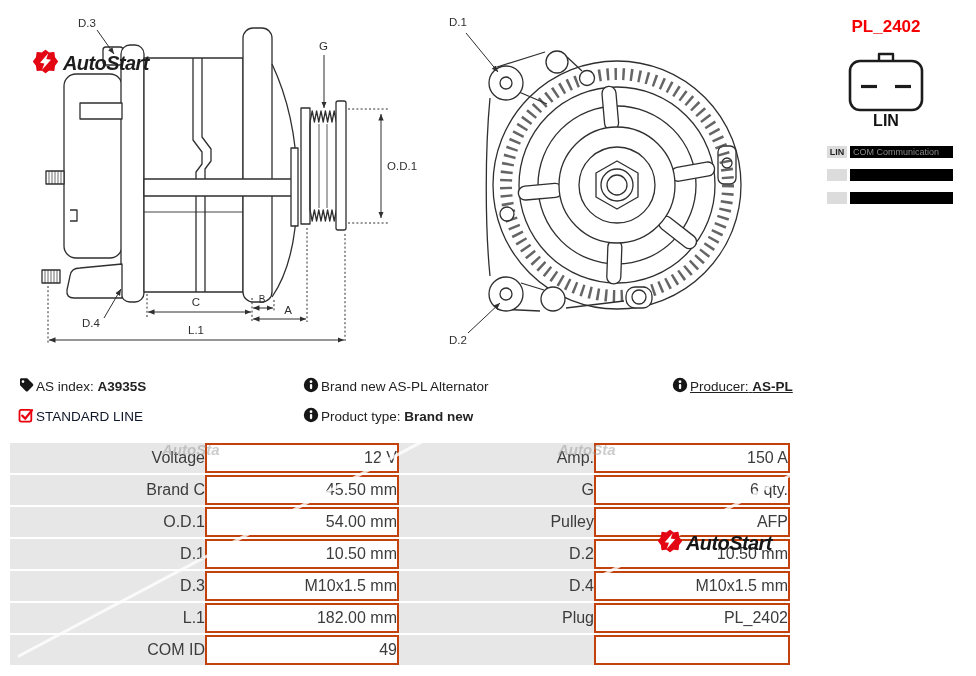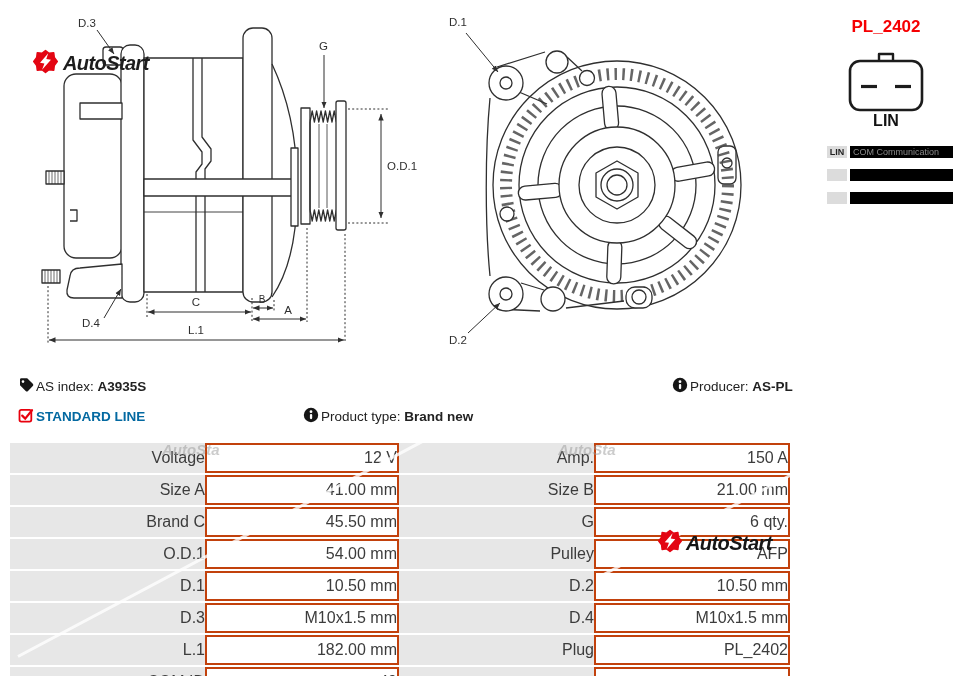--- a/index.html
+++ b/index.html
@@ -19,21 +19,21 @@
   .mini{position:absolute;left:827px;top:146px;width:127px;z-index:2;}
   .mini .mrow{display:flex;height:12px;margin-bottom:11px;}
   .mini .mk{width:20px;background:#dcdcdc;font-size:9px;font-weight:bold;line-height:12px;
             text-align:center;color:#222;}
   .mini .mv{width:103px;margin-left:3px;background:#000000;font-size:9px;line-height:12px;
             color:#8a8a8a;padding-left:3px;box-sizing:border-box;white-space:nowrap;}
 
   
   .info-item{position:absolute;display:flex;align-items:center;gap:2px;font-size:13.5px;color:#222;}
   .info-item .b{font-weight:bold;}
-  .std-line{color:#0369a1;font-weight:bold;}
+  .std-line{color:#0f172a;font-weight:normal;}
   .aspl-logo{position:absolute;left:698px;top:392px;z-index:2;}
 
   
   table.spec{position:absolute;left:10px;top:441px;border-collapse:separate;border-spacing:0 2px;
              table-layout:fixed;z-index:1;}
   table.spec td{height:26px;font-size:16px;color:#3c3c3c;padding:0;vertical-align:middle;}
   td.lbl{background:#e7e7e7;text-align:right;padding-right:14px;}
   td.val{background:#ffffff;border:2px solid #c2410c;text-align:right;padding-right:12px;}
 
   
@@ -215,22 +215,32 @@
   <div class="info-item" style="left:18px;top:377px;">
     <span>
       <svg width="16" height="16" viewBox="0 0 16 16">
         <path d="M9.2,1.2 L14.8,6.8 a1.6,1.6 0 0 1 0,2.3 L10,13.9 a1.6,1.6 0 0 1 -2.3,0 L2,8.2 V2.6 a1.4,1.4 0 0 1 1.4,-1.4 Z" fill="#161616"></path>
         <circle cx="5" cy="4.6" r="1.3" fill="#ffffff"></circle>
       </svg>
     </span>
     <span><span>AS index:</span>&nbsp;<span class="b">A3935S</span></span>
   </div>
 
-
-  <div class="info-item" style="left:672px;top:377px;">
+  <div class="info-item" style="left:303px;top:377px;">
+    <span>
+      <svg width="16" height="16" viewBox="0 0 16 16">
+        <circle cx="8" cy="8" r="7.2" fill="#161616"></circle>
+        <circle cx="8" cy="4.7" r="1.4" fill="#ffffff"></circle>
+        <rect x="6.9" y="7" width="2.3" height="5.2" rx="1.1" fill="#ffffff"></rect>
+      </svg>
+    </span>
+    <span>Brand new AS-PL Alternator</span>
+  </div>
+
+  <div class="info-item" style="left:672px;top:377px;text-decoration:underline;">
     <span>
       <svg width="16" height="16" viewBox="0 0 16 16">
         <circle cx="8" cy="8" r="7.2" fill="#161616"></circle>
         <circle cx="8" cy="4.7" r="1.4" fill="#ffffff"></circle>
         <rect x="6.9" y="7" width="2.3" height="5.2" rx="1.1" fill="#ffffff"></rect>
       </svg>
     </span>
     <span><span>Producer:</span>&nbsp;<span class="b">AS-PL</span></span>
   </div>
 
@@ -264,26 +274,20 @@
         <col style="width:196px">
       </colgroup>
     <tbody>
         <tr>
       <td class="lbl">Voltage</td>
       <td class="val">12 V</td>
       <td class="lbl">Amp.</td>
       <td class="val">150 A</td>
     </tr>
     <tr>
-      <td class="lbl">Size A</td>
-      <td class="val">41.00 mm</td>
-      <td class="lbl">Size B</td>
-      <td class="val">21.00 mm</td>
-    </tr>
-    <tr>
       <td class="lbl">Brand C</td>
       <td class="val">45.50 mm</td>
       <td class="lbl">G</td>
       <td class="val">6 qty.</td>
     </tr>
     <tr>
       <td class="lbl">O.D.1</td>
       <td class="val">54.00 mm</td>
       <td class="lbl">Pulley</td>
       <td class="val">AFP</td>

